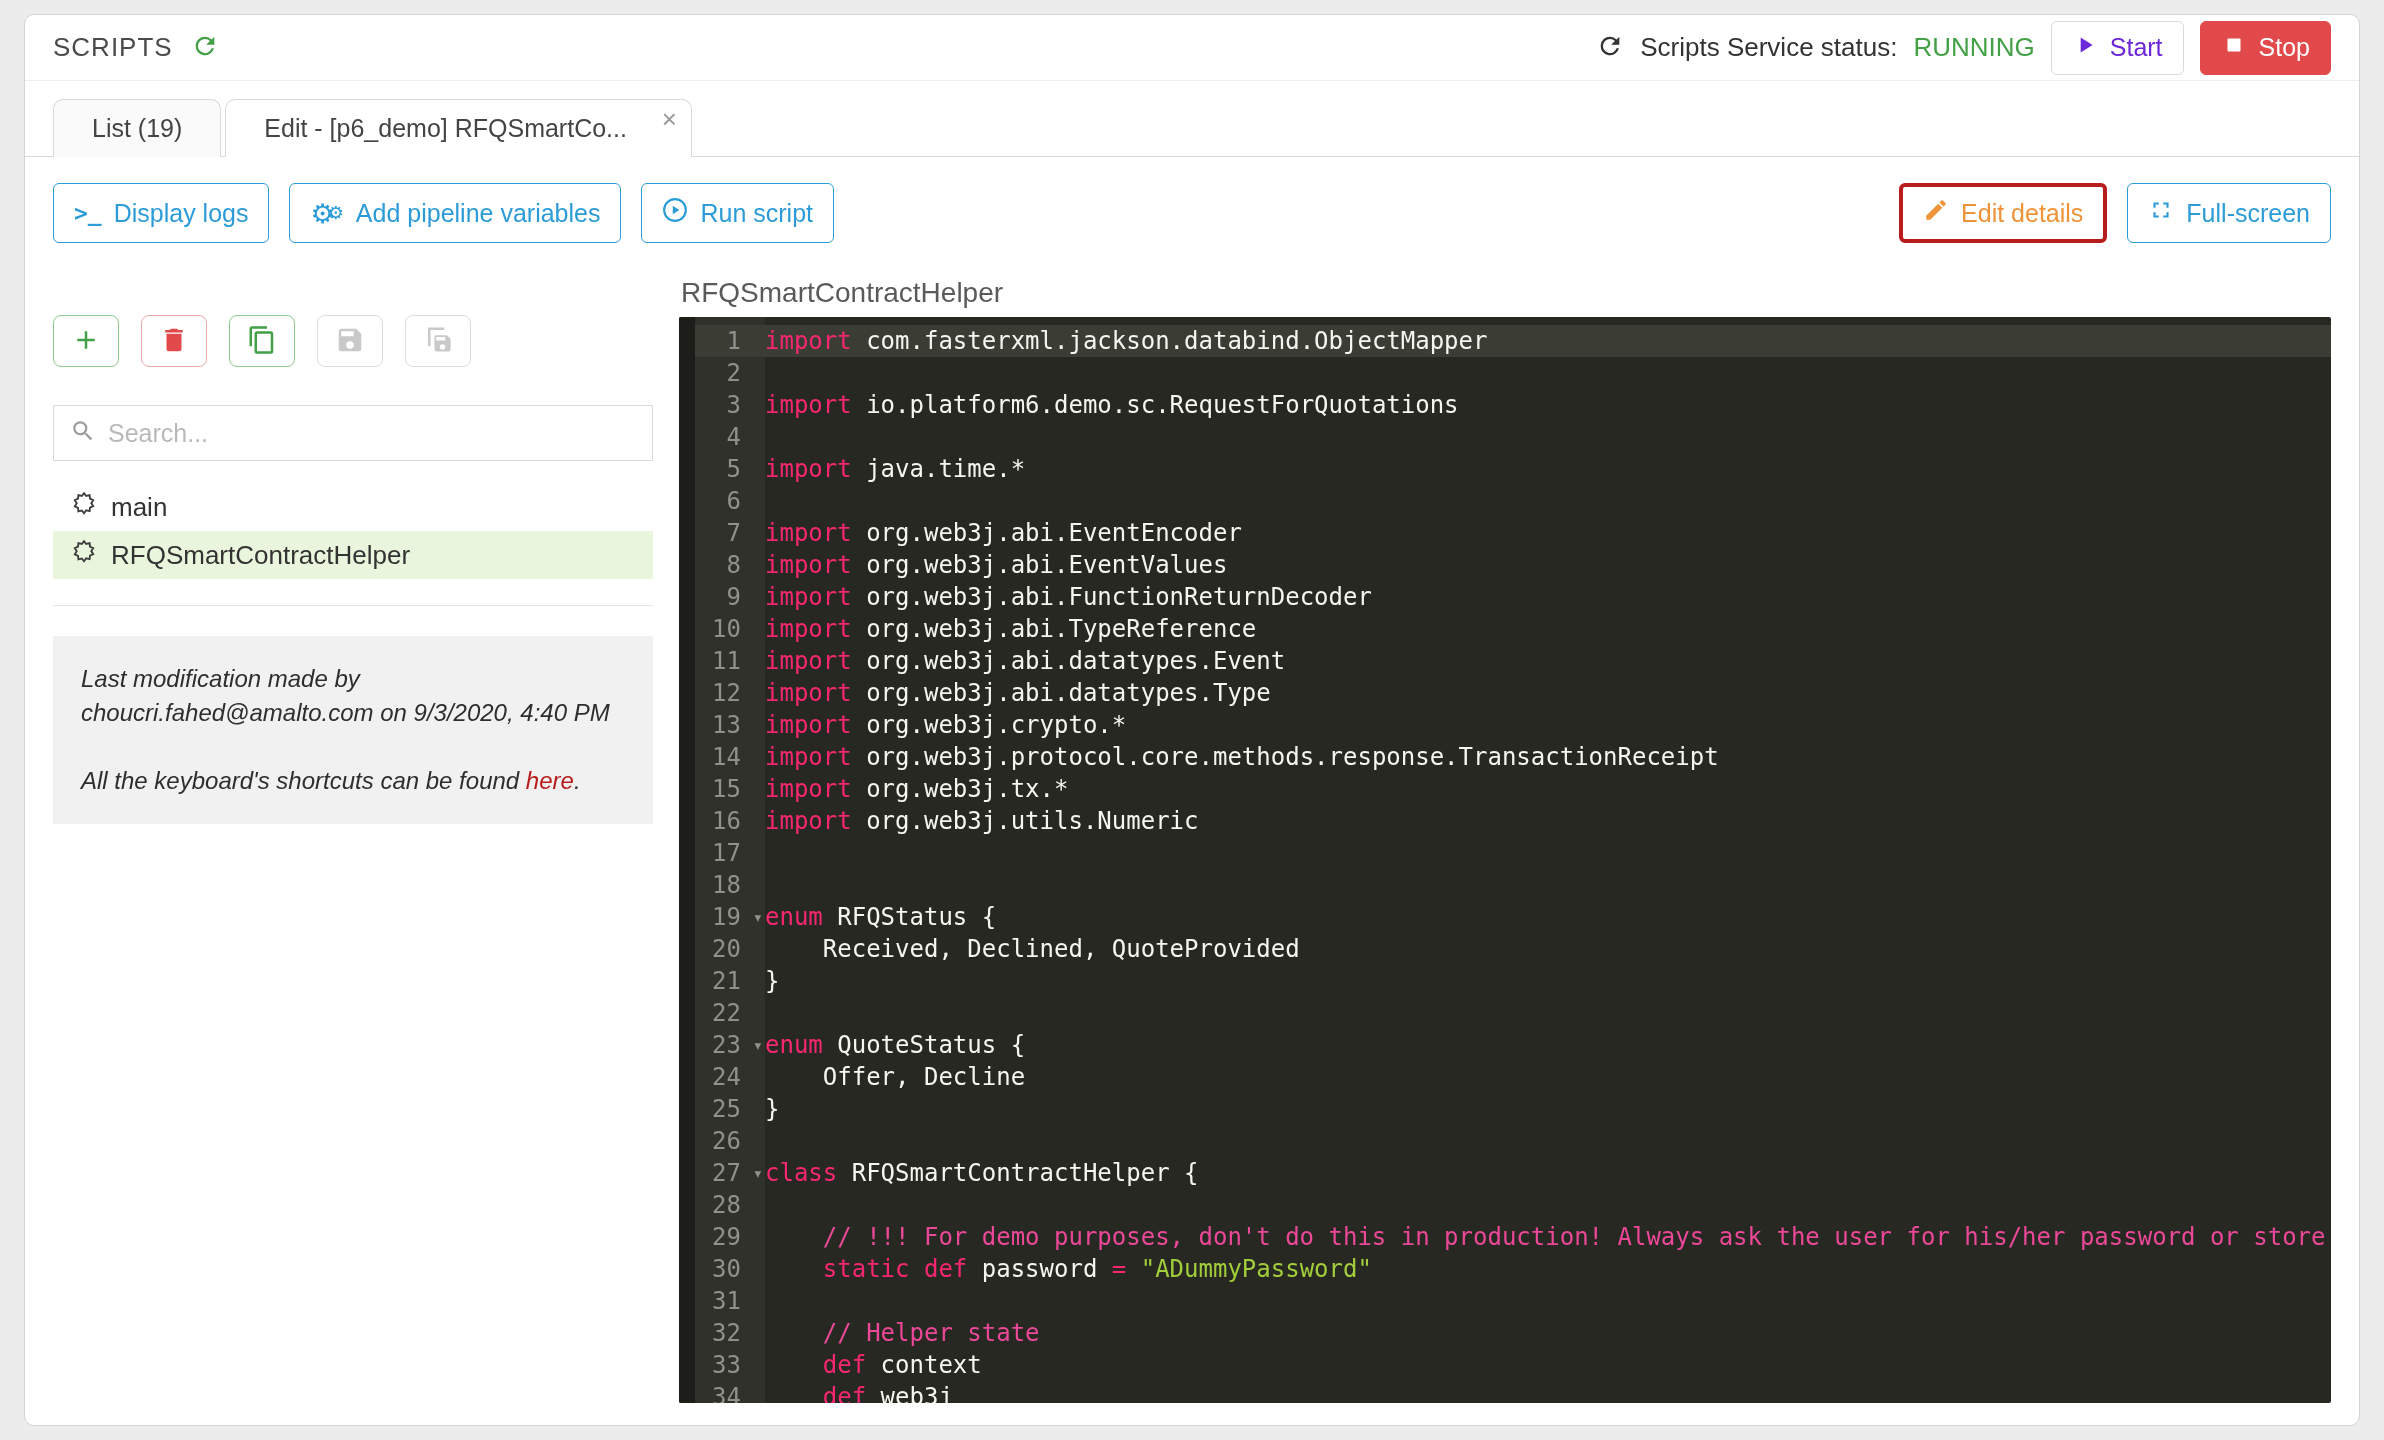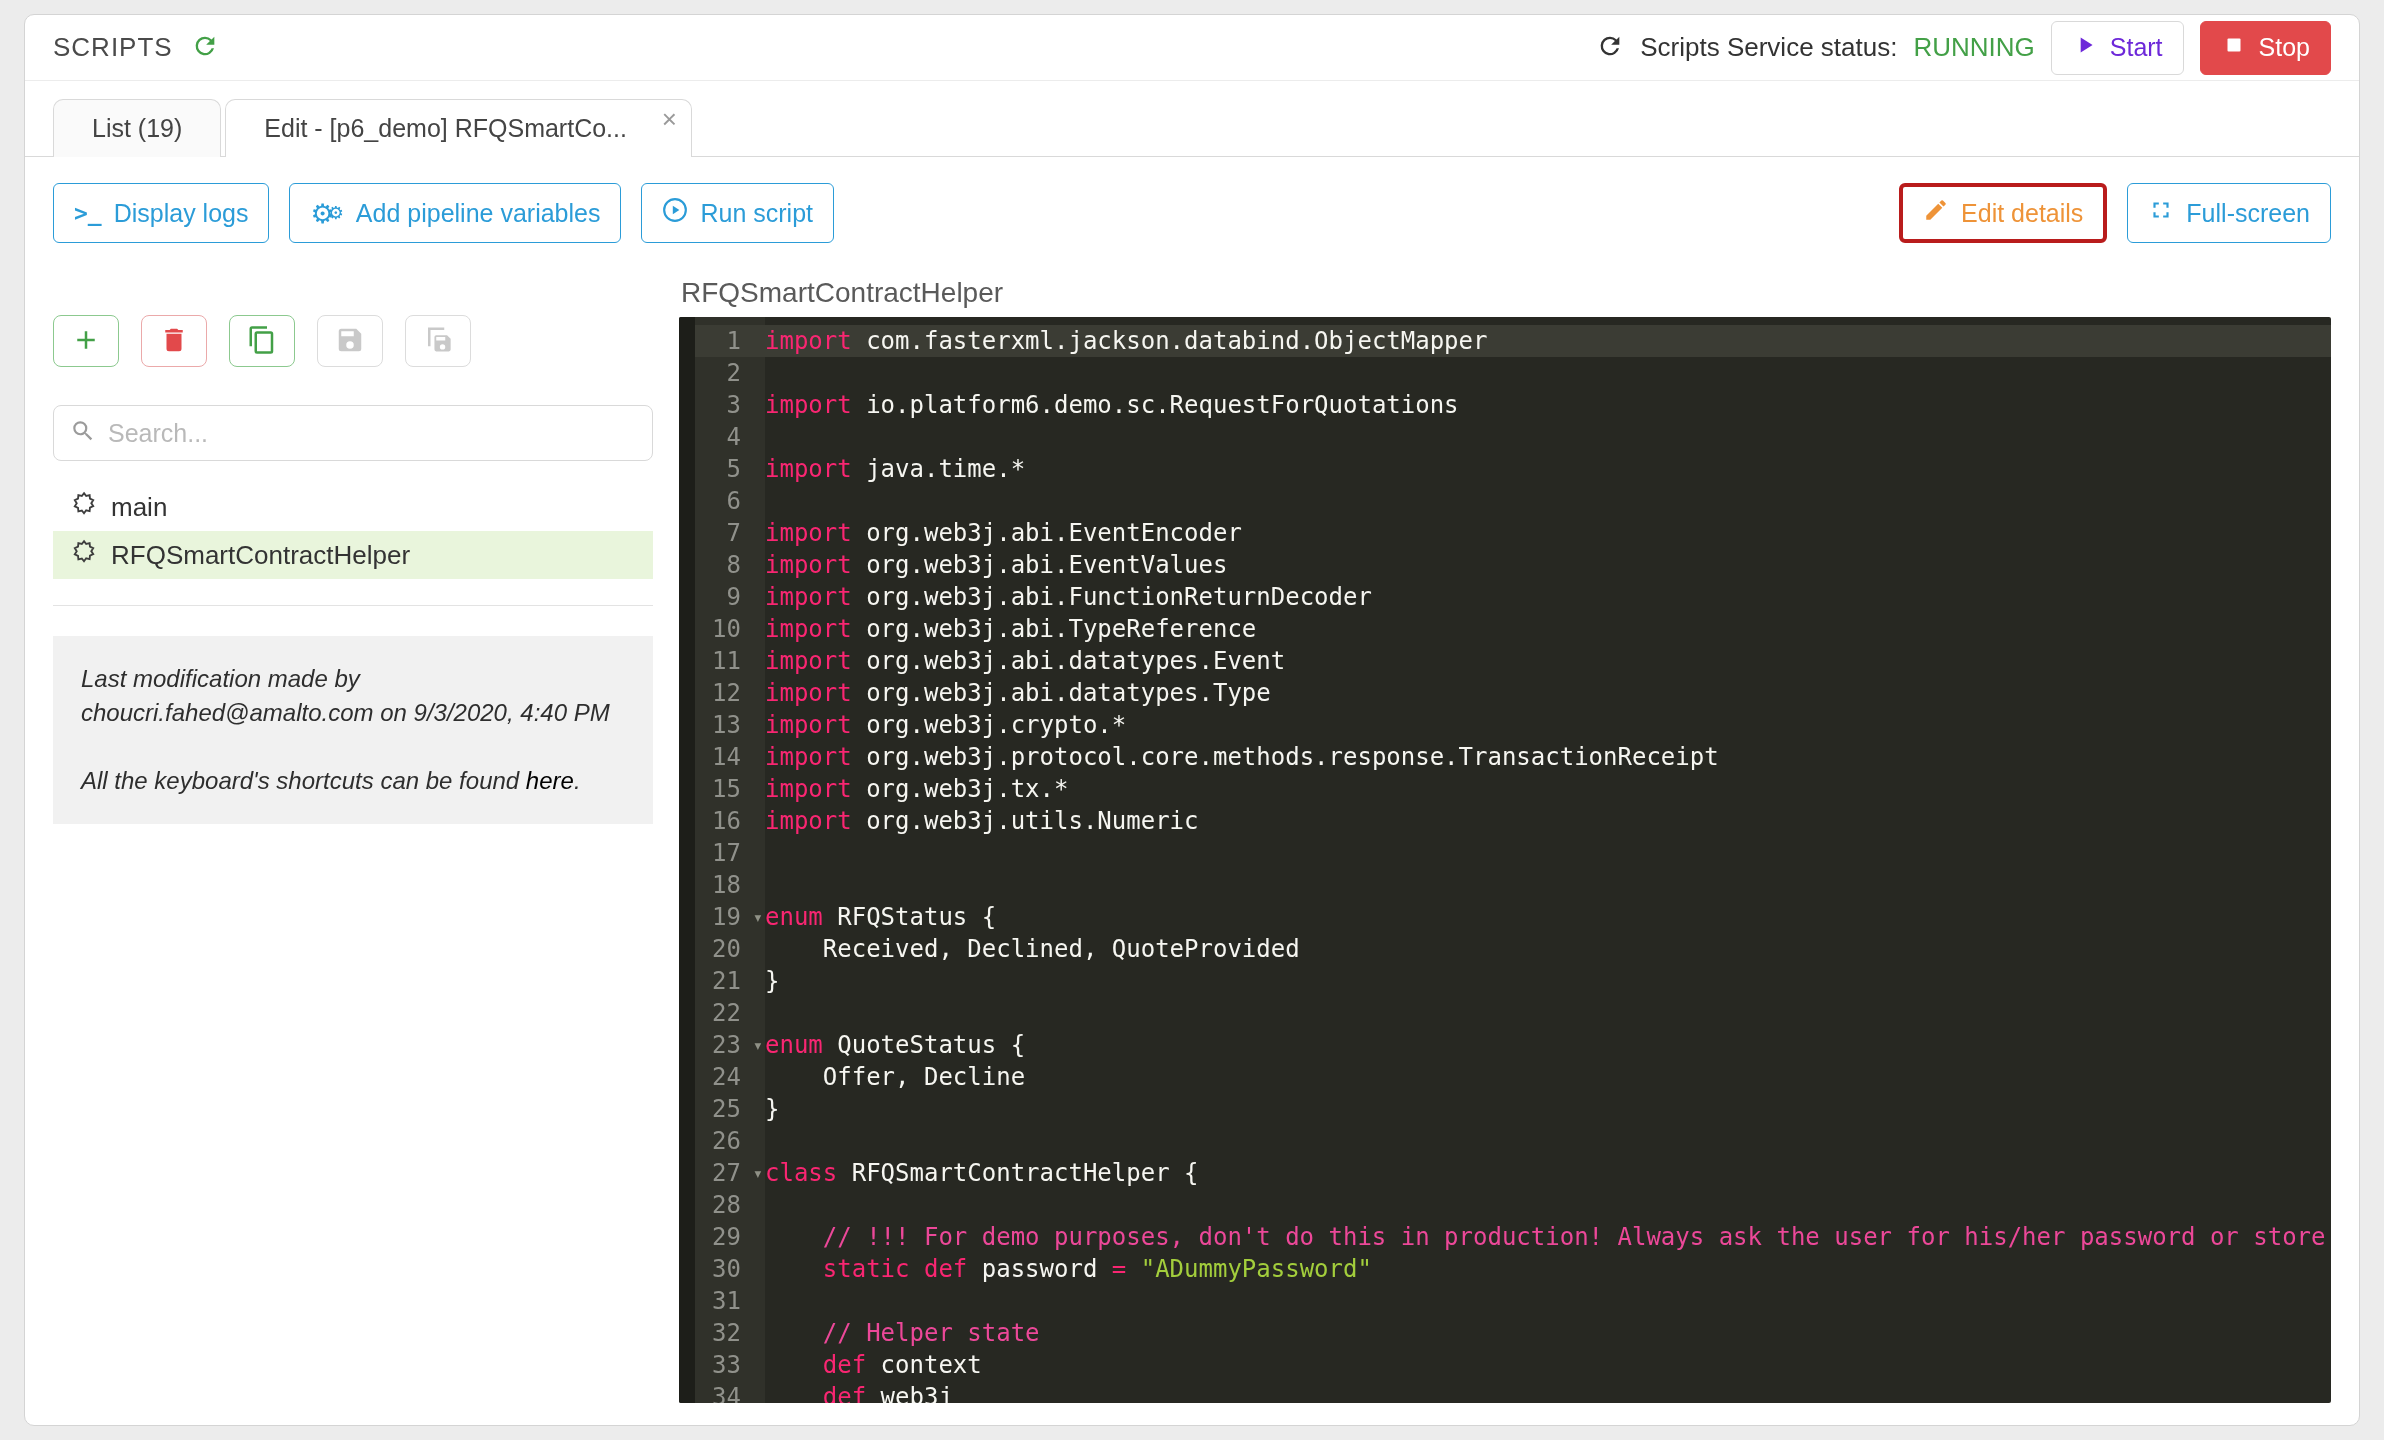--- a/index.html
+++ b/index.html
@@ -68,21 +68,21 @@
   .mini-buttons { display:flex; gap:22px; }
   .mini-btn {
     width:66px; height:52px; border-radius:8px; background:#fff;
     display:flex; align-items:center; justify-content:center; cursor:pointer;
   }
   .mini-btn svg { width:30px; height:30px; }
   .mb-green { border:1px solid #8cc98f; color:#43a047; }
   .mb-red   { border:1px solid #eba9aa; color:#e2494b; }
   .mb-gray  { border:1px solid #dcdcdc; color:#c9c9c9; cursor:default; }
   .search-box {
-    margin-top:38px; height:56px; border:1px solid #d9d9d9; border-radius:8px;
+    margin-top:38px; height:56px; border:1px solid #d9d9d9; border-radius:1px;
     display:flex; align-items:center; padding:0 16px; gap:12px; background:#fff;
   }
   .search-box svg { width:26px; height:26px; color:#9b9b9b; flex:none; }
   .search-box input {
     border:none; outline:none; font-size:25px; color:#333; width:100%;
     font-family:inherit; background:transparent;
   }
   .search-box input::placeholder { color:#b9b9b9; }
   .section-header {
     margin-top:36px; background:#f3f3f3; padding:14px 18px;
@@ -94,21 +94,21 @@
     padding:0 18px; font-size:26px; color:#333; cursor:pointer;
   }
   .resource-item svg { width:26px; height:26px; color:#3d3d3d; flex:none; }
   .resource-item.selected { background:#e9f5dc; }
   .list-divider { border-top:1px solid #e3e3e3; margin-top:26px; }
   .info-box {
     margin-top:30px; background:#f1f1f1; padding:26px 28px;
     font-style:italic; font-size:24px; color:#2e2e2e; line-height:34px;
   }
   .info-box p + p { margin-top:34px; }
-  .info-link { color:#000000; cursor:pointer; text-decoration:none; font-style:italic; }
+  .info-link { color:#b91c1c; cursor:pointer; text-decoration:none; font-style:italic; }
   
   .editor-title { font-size:28px; color:#5a5a5a; font-weight:400; margin:8px 0 8px 2px; }
   .editor {
     position:relative; background:#272822; height:1086px; overflow:hidden;
     border-radius:2px;
   }
   .scrollstrip { position:absolute; left:0; top:0; bottom:0; width:16px; background:#1d1e19; }
   .gutter-bg  { position:absolute; left:16px; top:0; bottom:0; width:70px; background:#30312a; }
   .cm-lines { position:relative; padding:8px 0 0 16px; }
   .cm-line {

